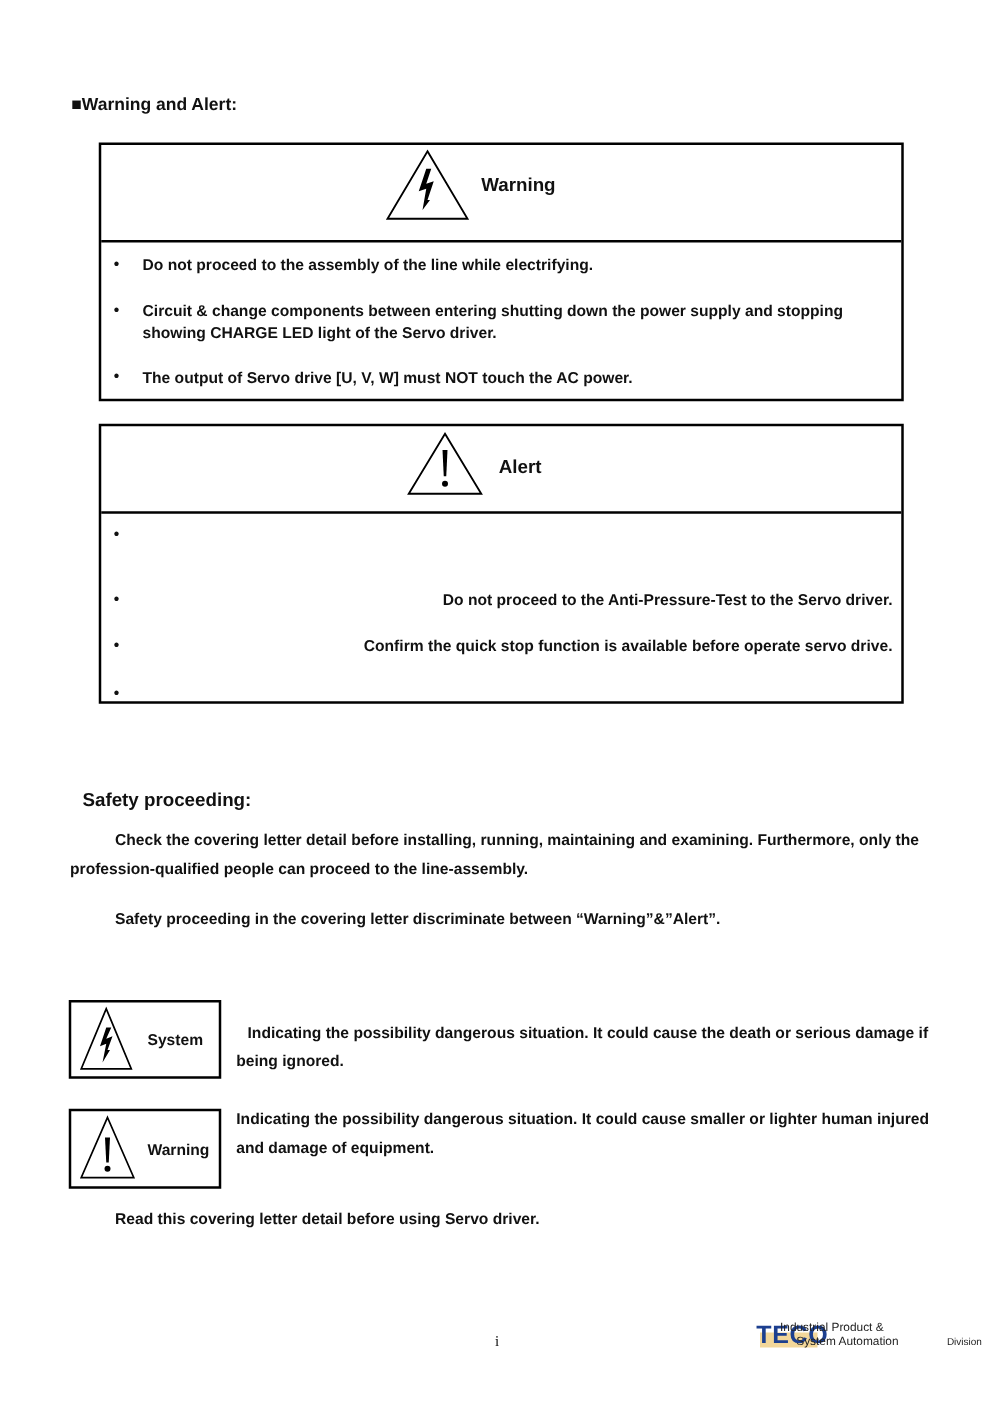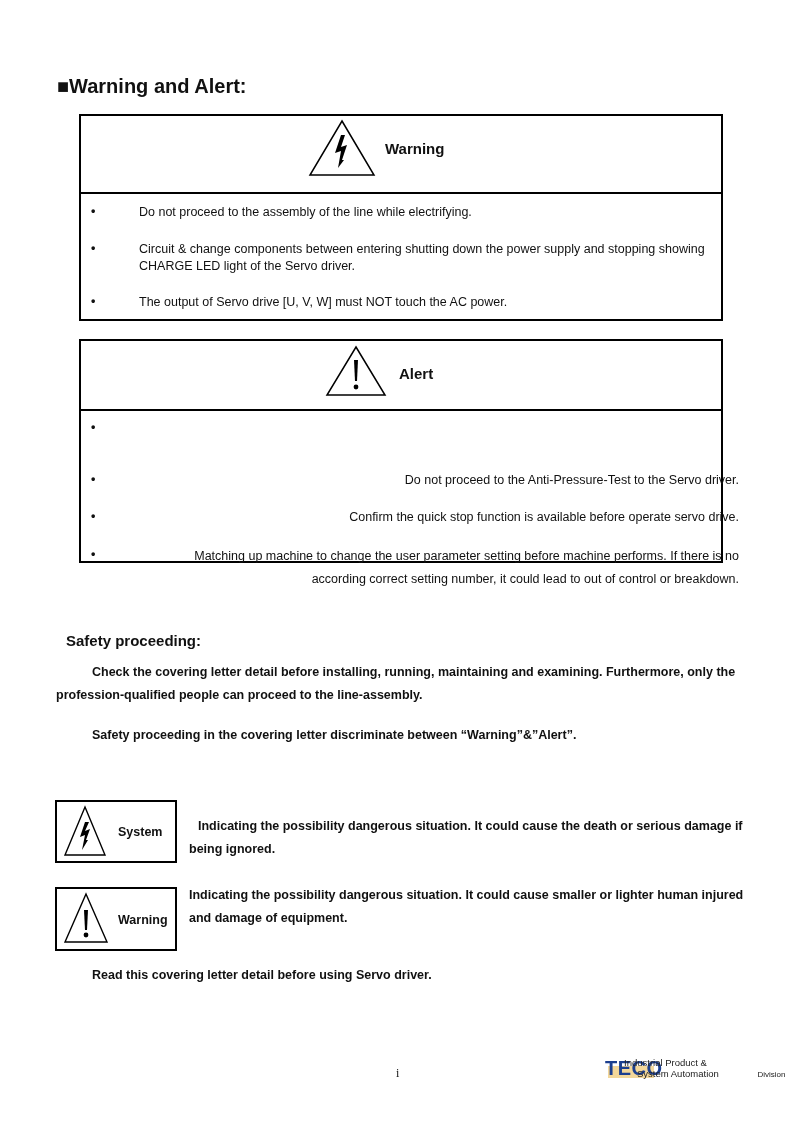--- a/index.html
+++ b/index.html
@@ -1,25 +1,25 @@
 <!DOCTYPE html>
 <html><head>
 <meta charset="utf-8">
 <style>
   html, body { margin: 0; padding: 0; background: #ffffff; }
   body { width: 793px; height: 1122px; position: relative; overflow: hidden;
          font-family: "Liberation Sans", sans-serif; color: #111; }
   .abs { position: absolute; }
-  .section-title { left: 57px; top: 75px; font-size: 20px; font-weight: bold; }
+  .section-title { left: 57px; top: 75px; font-size: 14px; font-weight: bold; }
   .box { position: absolute; left: 79px; width: 644px; border: 2px solid #000; box-sizing: border-box; }
   .box-head { position: relative; border-bottom: 2px solid #000; }
   .box-head .icon { position: absolute; }
   .box-head .lbl { position: absolute; font-size: 15px; font-weight: bold; }
   .bul { position: absolute; left: 10px; font-size: 12.5px; font-weight: bold; }
-  .bul-txt { position: absolute; left: 33px; width: 600px; font-size: 12.5px; font-weight: normal; line-height: 17px; margin-left: 25px; }
+  .bul-txt { position: absolute; left: 33px; width: 600px; font-size: 12.5px; font-weight: bold; line-height: 17px; }
   .para { position: absolute; font-size: 12.5px; font-weight: bold; line-height: 23px; }
   .small-box { position: absolute; left: 55px; width: 122px; border: 2px solid #000; box-sizing: border-box; }
   .small-box .lbl { position: absolute; font-size: 12.5px; font-weight: bold; }
   .desc { position: absolute; left: 189px; width: 560px; font-size: 12.5px; font-weight: bold; line-height: 23px; }
   .footer-page { left: 396px; top: 1066px; font-family: "Liberation Serif", serif; font-size: 12px; }
   .teco { left: 557px; top: 1057px; font-size: 20px; font-weight: 900; color: #1c3f8f; letter-spacing: 0.5px; margin-left: 48px; }
   .teco-bar { left: 608px; top: 1066px; width: 46px; height: 12px; background: #f3d79a; }
   .teco-txt1 { left: 624px; top: 1057px; font-size: 9.5px; color: #222; }
   .teco-txt2 { left: 637px; top: 1068px; font-size: 9.5px; color: #222; }
   .teco-txt2 .div { font-size: 8px; padding-left: 36px; }
@@ -53,21 +53,20 @@
       <circle cx="31" cy="42" r="2.4" fill="#000"></circle>
     </svg>
     <span class="lbl" style="left:318px;top:24px;">Alert</span>
   </div>
   <span class="bul" style="top:79px;">•</span>
   <span class="bul" style="top:131px;">•</span>
   <div class="bul-txt" style="top:131px;">Do not proceed to the Anti-Pressure-Test to the Servo driver.</div>
   <span class="bul" style="top:168px;">•</span>
   <div class="bul-txt" style="top:168px;">Confirm the quick stop function is available before operate servo drive.</div>
   <span class="bul" style="top:206px;">•</span>
-  <div class="bul-txt" style="top:204px;line-height:23px;">Matching up machine to change the user parameter setting before machine performs. If there is no according correct setting number, it could lead to out of control or breakdown.</div>
 </div>
 
 <div class="abs" style="left:66px;top:632px;font-size:15px;font-weight:bold;">Safety proceeding:</div>
 <div class="para" style="left:56px;top:661px;width:700px;text-indent:36px;">Check the covering letter detail before installing, running, maintaining and examining. Furthermore, only the profession-qualified people can proceed to the line-assembly.</div>
 <div class="para" style="left:92px;top:724px;width:660px;">Safety proceeding in the covering letter discriminate between “Warning”&amp;”Alert”.</div>
 
 <div class="small-box" style="top:800px;height:63px;">
   <svg class="abs" style="left:6px;top:3px;" width="44" height="52" viewBox="0 0 44 52">
     <polygon points="22,2 42,50 2,50" fill="none" stroke="#000" stroke-width="1.4"></polygon>
     <polygon points="22,17 17,32 22,30 19,45 25,35 23,35 27,24 22,26 26,17" fill="#000"></polygon>

